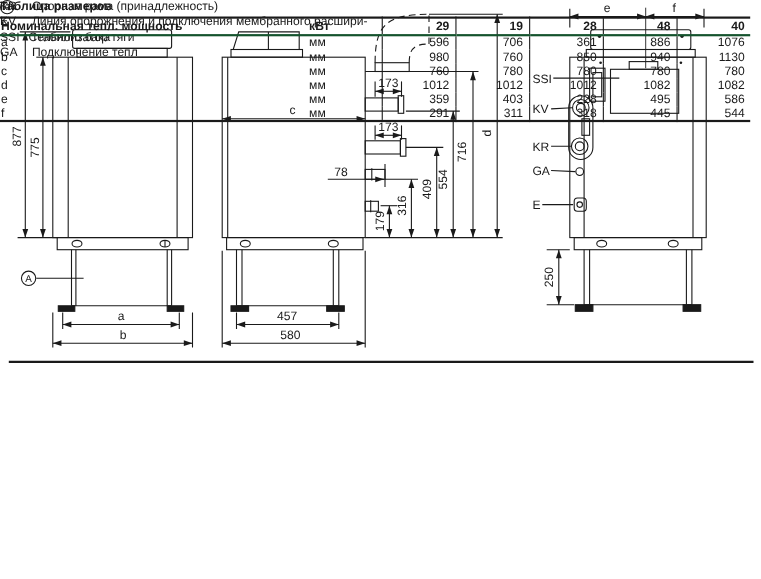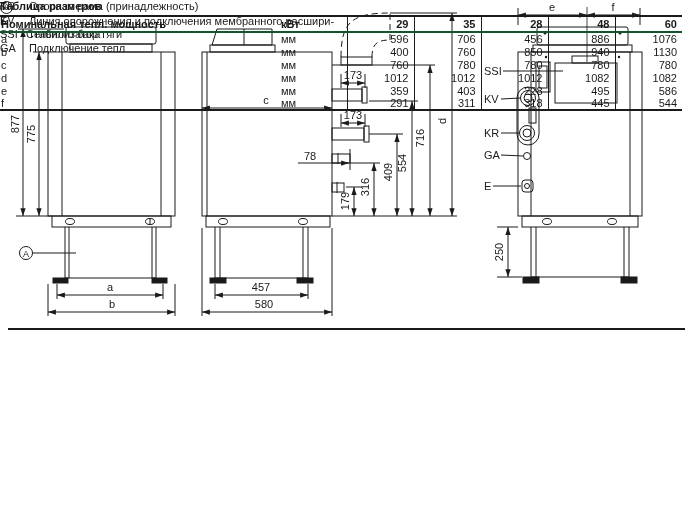--- a/index.html
+++ b/index.html
@@ -343,40 +343,40 @@
         <col class="c-val">
         <col class="c-val">
         <col class="c-val">
         <col class="c-val">
     </colgroup>
     <thead>
       <tr>
         <th>Номинальная тепл. мощность</th>
         <th>кВт</th>
         <th class="val">29</th>
-        <th class="val">35</th>
+        <th class="val">19</th>
         <th class="val">28</th>
         <th class="val">48</th>
-        <th class="val">60</th>
+        <th class="val">40</th>
       </tr>
     </thead>
     <tbody>
       <tr>
         <td>a</td>
         <td>мм</td>
         <td class="val">596</td>
         <td class="val">706</td>
-        <td class="val">456</td>
+        <td class="val">361</td>
         <td class="val">886</td>
         <td class="val">1076</td>
       </tr>
       <tr>
         <td>b</td>
         <td>мм</td>
-        <td class="val">400</td>
+        <td class="val">980</td>
         <td class="val">760</td>
         <td class="val">850</td>
         <td class="val">940</td>
         <td class="val">1130</td>
       </tr>
       <tr>
         <td>c</td>
         <td>мм</td>
         <td class="val">760</td>
         <td class="val">780</td>

